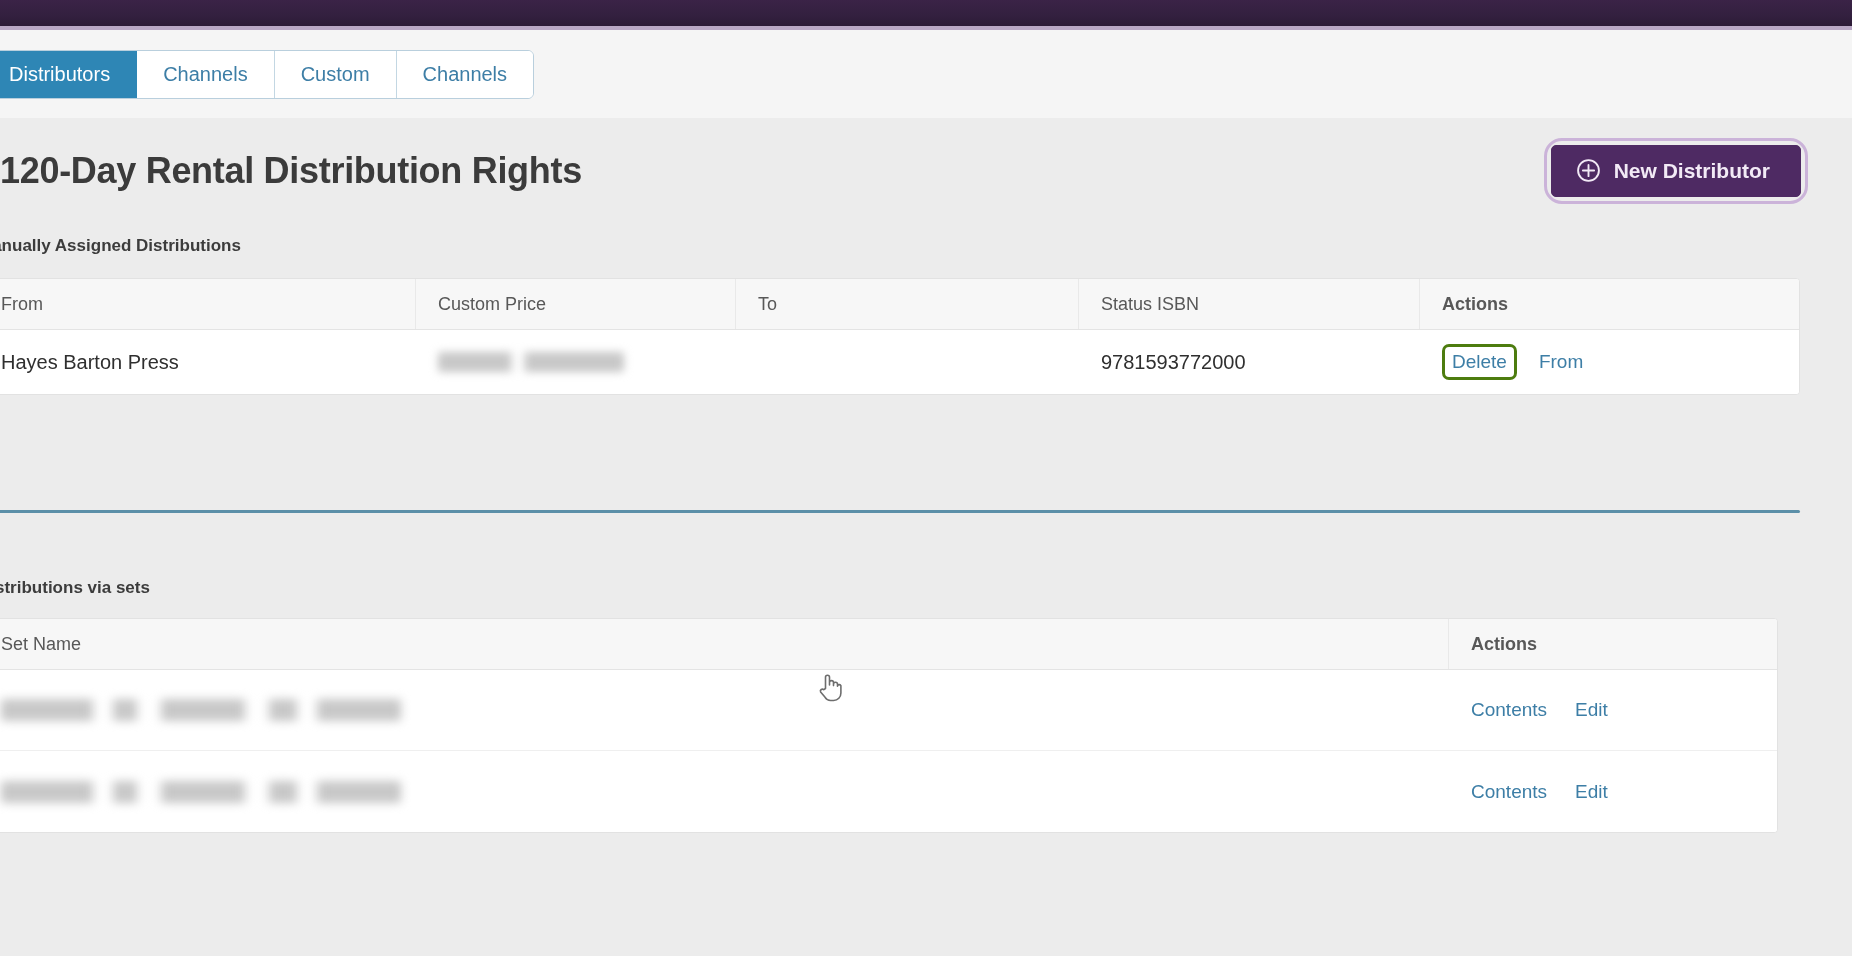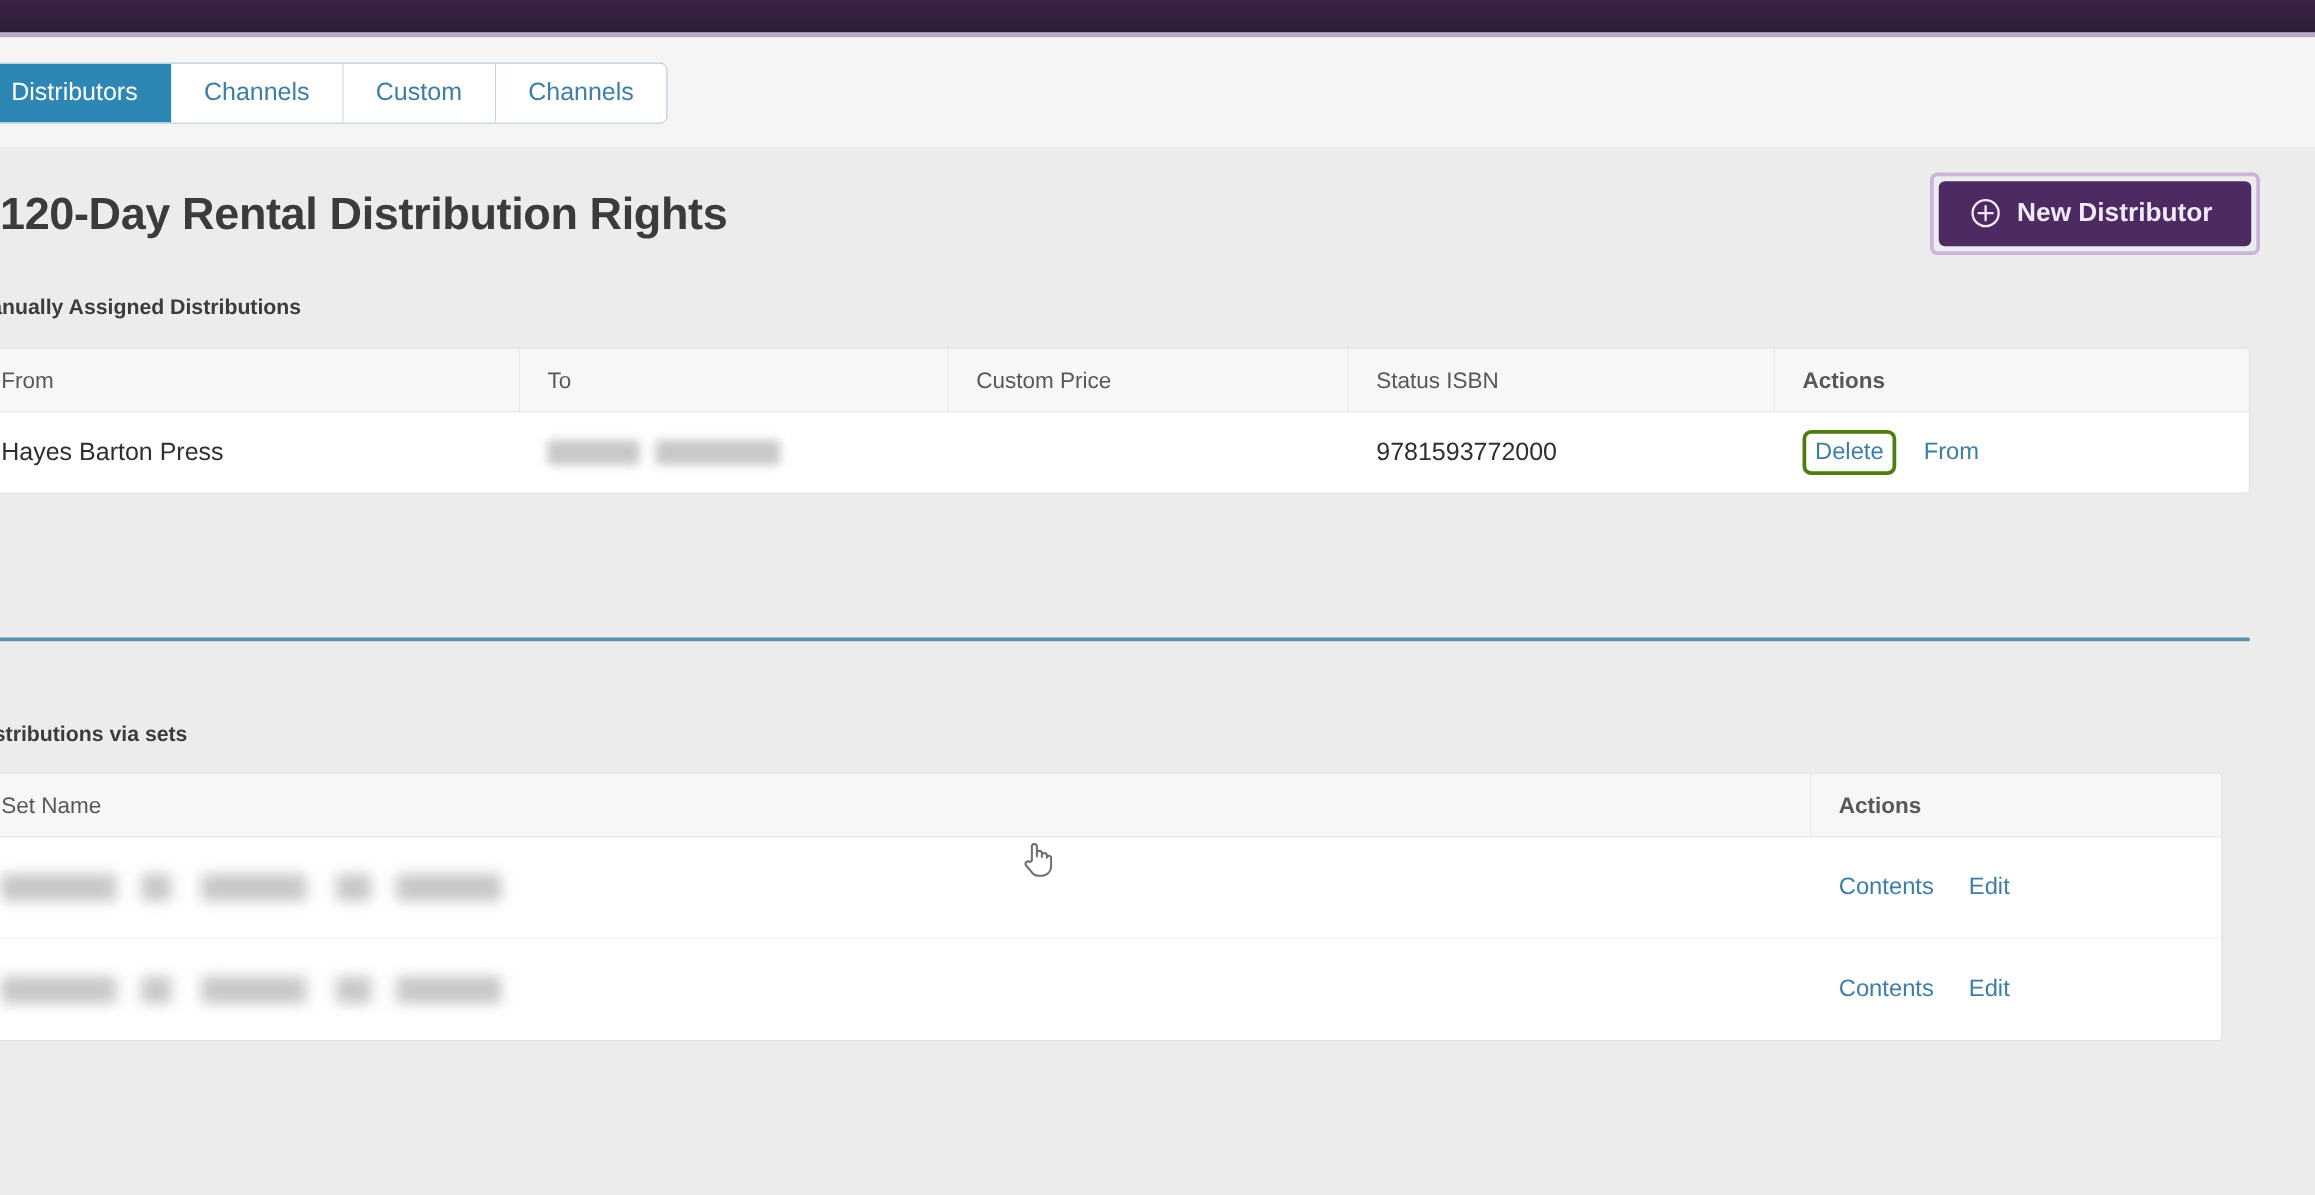--- a/index.html
+++ b/index.html
@@ -103,21 +103,21 @@
     letter-spacing: -0.3px;
   }
 
   
   .new-dist-wrap {
     position: absolute;
     right: 0px;
     top: 0px;
     padding: 4px;
     border: 3px solid #cbb3d9;
-    border-radius: 6px;
+    border-radius: 18px;
     background: transparent;
   }
   .new-dist-btn {
     display: flex;
     align-items: center;
     gap: 13px;
     background: #4e2a63;
     color: #f2eaf6;
     border: 1px solid #4e2a63;
     border-radius: 5px;
@@ -281,22 +281,22 @@
         <span>New Distributor</span>
       </button>
     </div>
   </div>
 
   <div class="section-label" style="left:-22px; top:118px;">Manually Assigned Distributions</div>
 
   <div class="table" style="left:-22px; top:160px; width:1822px;">
     <div class="thead">
       <div class="th" style="width:437px;">From</div>
+      <div class="th" style="width:320px;">Custom Price</div>
       <div class="th" style="width:343px;">To</div>
-      <div class="th" style="width:320px;">Custom Price</div>
       <div class="th" style="width:341px;">Status ISBN</div>
       <div class="th" style="flex:1;">Actions</div>
     </div>
 
     <div class="trow">
       <div class="td" style="width:437px;">Hayes Barton Press</div>
       <div class="td" style="width:343px;">
         <span class="redacted" style="width:186px;"></span>
       </div>
       <div class="td" style="width:320px;"></div>

